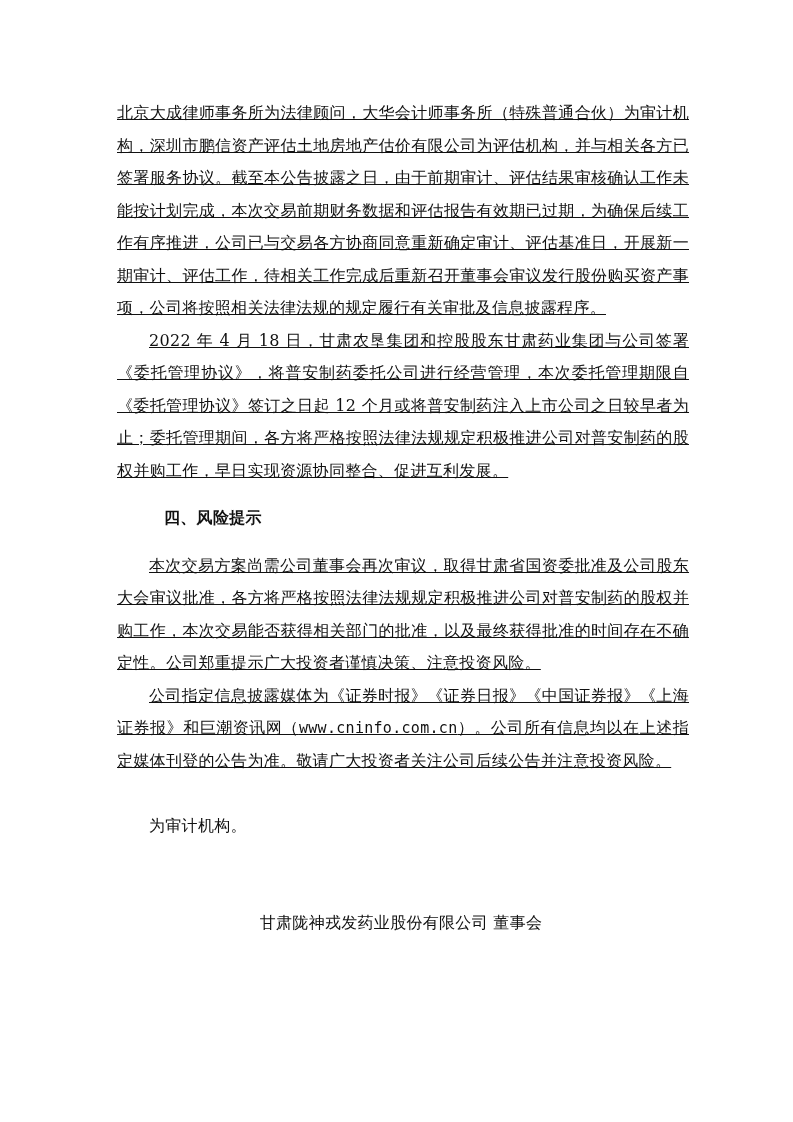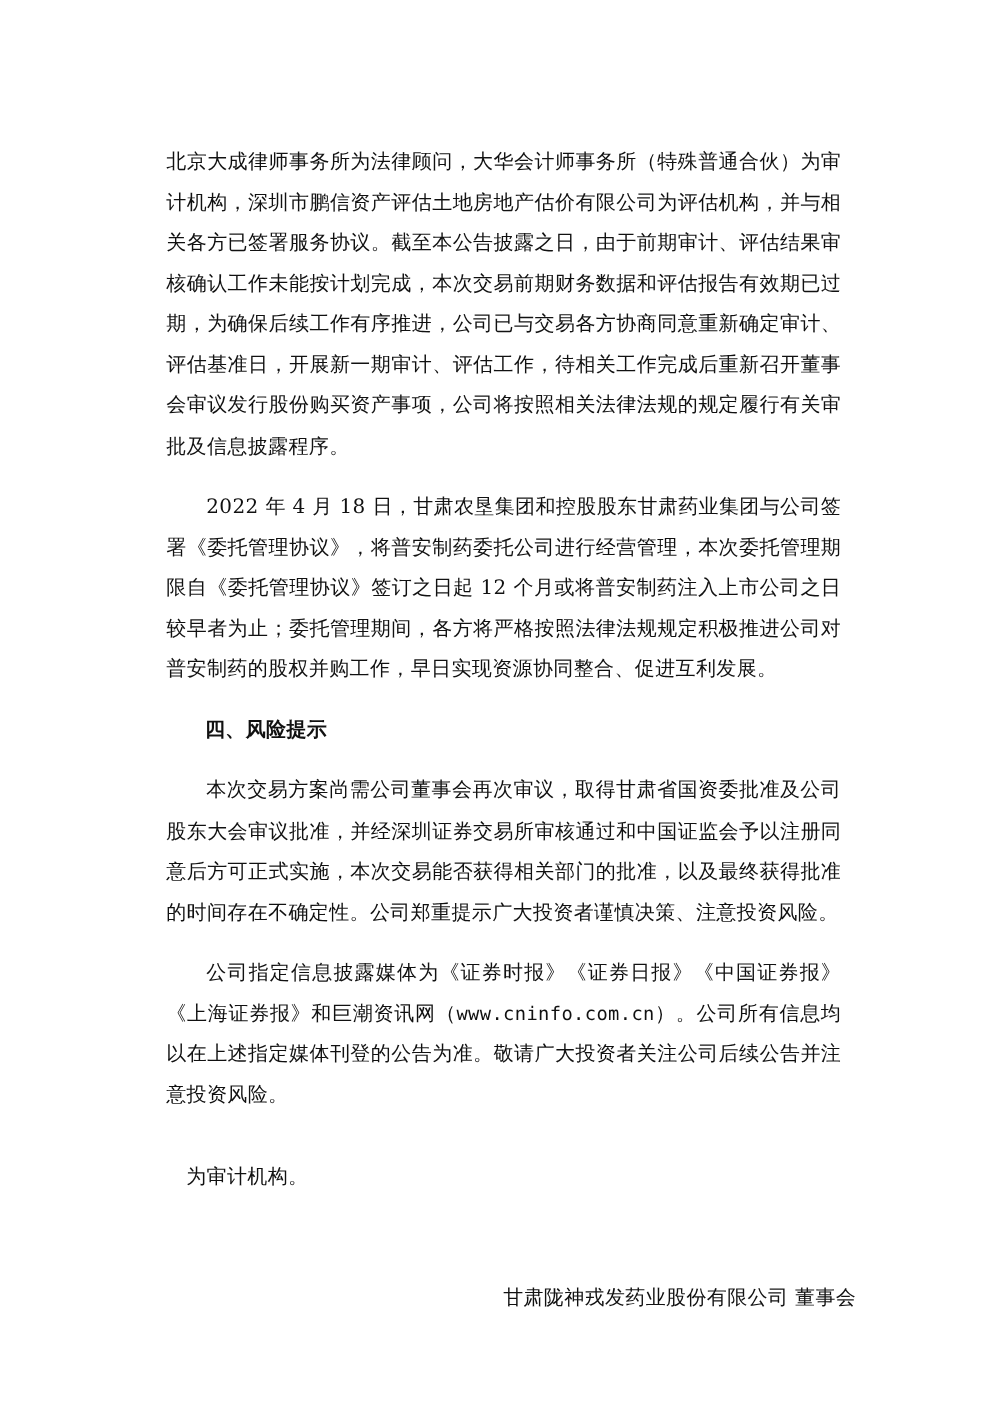--- a/index.html
+++ b/index.html
@@ -20,22 +20,23 @@
     left: 117px;
     top: 97px;
     width: 572px;
     font-size: 16px;
     line-height: 32.5px;
     letter-spacing: 0.3px;
     color: #111111;
     text-align: justify;
   }
   .body-para {
-    margin: 16px;
+    margin: 0;
     text-indent: 2em;
+    text-decoration: underline;
   }
   .no-indent {
     text-indent: 0;
   }
   .section-heading {
     margin: 15px;
     font-size: 16px;
     font-weight: bold;
     text-indent: 2em;
     line-height: 32.5px;
@@ -44,20 +45,21 @@
     margin: 32.5px 0 0 0;
     text-indent: 2em;
   }
   .signature {
     margin-top: 65px;
     text-align: right;
   }
   .sig-company {
     margin: 0;
     padding-right: 4px;
+    text-align: center;
   }
   .sig-date {
     margin: 0;
     padding-right: 14px;
   }
   .mono {
     font-family: "DejaVu Sans Mono", "Liberation Mono", monospace;
     font-size: 15px;
   }
 </style>
@@ -66,21 +68,21 @@
 
 <div class="page">
   <div class="content">
 
     <p class="body-para no-indent">北京大成律师事务所为法律顾问，大华会计师事务所（特殊普通合伙）为审计机构，深圳市鹏信资产评估土地房地产估价有限公司为评估机构，并与相关各方已签署服务协议。截至本公告披露之日，由于前期审计、评估结果审核确认工作未能按计划完成，本次交易前期财务数据和评估报告有效期已过期，为确保后续工作有序推进，公司已与交易各方协商同意重新确定审计、评估基准日，开展新一期审计、评估工作，待相关工作完成后重新召开董事会审议发行股份购买资产事项，公司将按照相关法律法规的规定履行有关审批及信息披露程序。</p>
 
     <p class="body-para">2022 年 4 月 18 日，甘肃农垦集团和控股股东甘肃药业集团与公司签署《委托管理协议》，将普安制药委托公司进行经营管理，本次委托管理期限自《委托管理协议》签订之日起 12 个月或将普安制药注入上市公司之日较早者为止；委托管理期间，各方将严格按照法律法规规定积极推进公司对普安制药的股权并购工作，早日实现资源协同整合、促进互利发展。</p>
 
     <h2 class="section-heading">四、风险提示</h2>
 
-    <p class="body-para">本次交易方案尚需公司董事会再次审议，取得甘肃省国资委批准及公司股东大会审议批准，并经深圳证券交易所审核通过和中国证监会予以注册同意后方可正式实施，本次交易能否获得相关部门的批准，以及最终获得批准的时间存在不确定性。公司郑重提示广大投资者谨慎决策、注意投资风险。</p>
+    <p class="body-para">本次交易方案尚需公司董事会再次审议，取得甘肃省国资委批准及公司股东大会审议批准，各方将严格按照法律法规规定积极推进公司对普安制药的股权并购工作，本次交易能否获得相关部门的批准，以及最终获得批准的时间存在不确定性。公司郑重提示广大投资者谨慎决策、注意投资风险。</p>
 
     <p class="body-para"><span>公司指定信息披露媒体为《证券时报》《证券日报》《中国证券报》《上海证券报》和巨潮资讯网（</span><span class="mono">www.cninfo.com.cn</span><span>）。公司所有信息均以在上述指定媒体刊登的公告为准。敬请广大投资者关注公司后续公告并注意投资风险。</span></p>
 
     <p class="closing">为审计机构。</p>
 
     <div class="signature">
       <p class="sig-company">甘肃陇神戎发药业股份有限公司  董事会</p>
     </div>
 
   </div>

